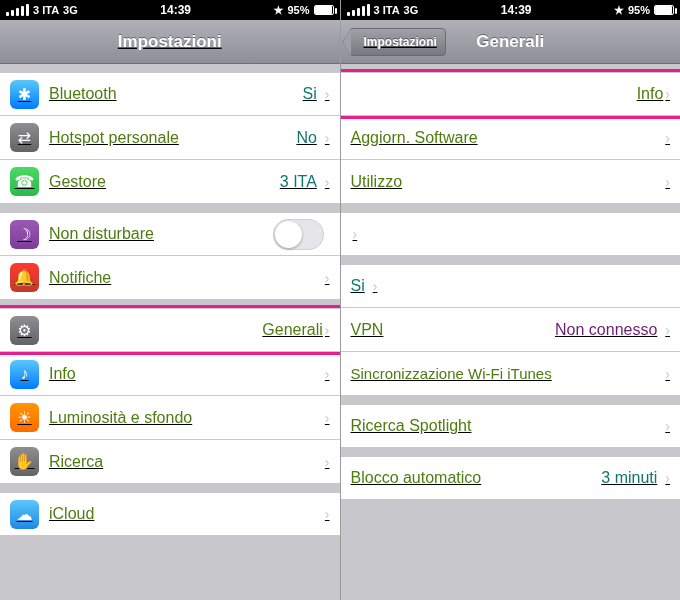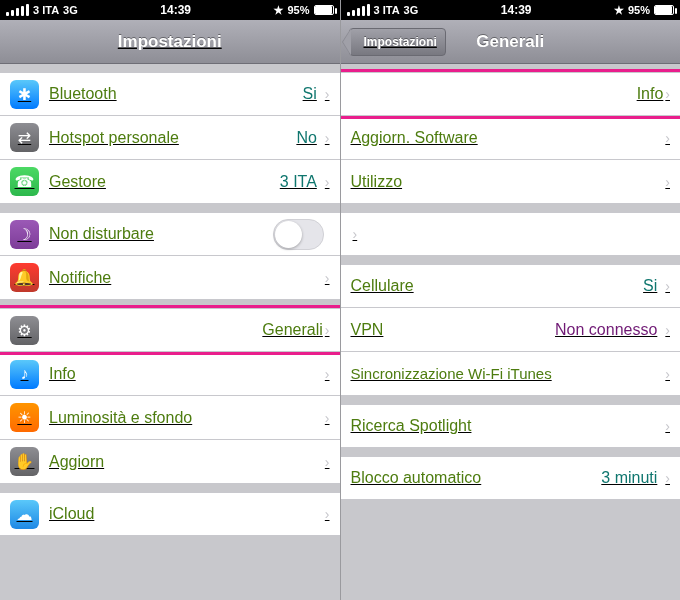--- a/index.html
+++ b/index.html
@@ -315,21 +315,21 @@
         <div class="row-icon icon-orange">
           <span class="icon-symbol">☀</span>
         </div>
         <span class="row-label">Luminosità e sfondo</span>
         <span class="chevron">›</span>
       </div>
       <div class="settings-row">
         <div class="row-icon icon-gray">
           <span class="icon-symbol">✋</span>
         </div>
-        <span class="row-label">Aggiorn</span>
+        <span class="row-label">Ricerca</span>
         <span class="chevron">›</span>
       </div>
     </div>
 
     <div class="settings-group">
       <div class="settings-row">
         <div class="row-icon icon-cloud">
           <span class="icon-symbol">☁</span>
         </div>
         <span class="row-label">iCloud</span>
@@ -391,21 +391,20 @@
     </div>
 
     <div class="settings-group">
       <div class="settings-row">
         <span class="chevron">›</span>
       </div>
     </div>
 
     <div class="settings-group">
       <div class="settings-row">
-        <span class="row-label">Cellulare</span>
         <span class="row-value">Si</span>
         <span class="chevron">›</span>
       </div>
       <div class="settings-row">
         <span class="row-label">VPN</span>
         <span class="row-value blue">Non connesso</span>
         <span class="chevron">›</span>
       </div>
       <div class="settings-row">
         <span class="row-label" style="font-size:15px;">Sincronizzazione Wi-Fi iTunes</span>

